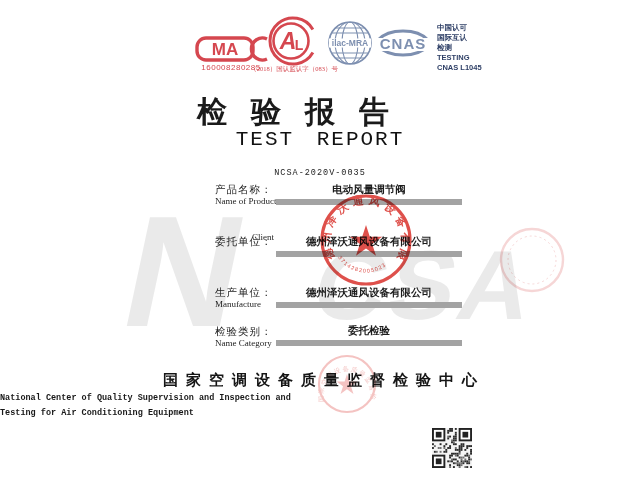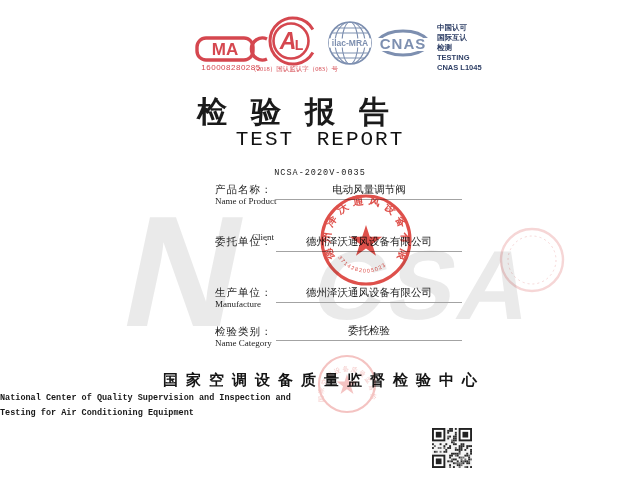--- a/index.html
+++ b/index.html
@@ -27,21 +27,21 @@
             font-family:"Liberation Sans","DejaVu Sans",sans-serif;}
   .title-en{left:0;top:128px;width:640px;text-align:center;font-size:21px;
             font-family:"Liberation Mono","DejaVu Sans Mono",monospace;letter-spacing:2px;word-spacing:8px;color:#111;z-index:1;}
   .report-no{left:0;top:153px;width:640px;text-align:center;font-size:8.5px;
             font-family:"Liberation Mono","DejaVu Sans Mono",monospace;letter-spacing:1px;color:#222;z-index:1;margin-top:15px;}
 
   
   .f-cn{left:215px;font-size:10.5px;letter-spacing:1px;color:#1c1c1c;z-index:1;text-align:right;}
   .f-en{left:215px;font-size:9px;color:#1c1c1c;z-index:1;}
   .f-val{left:276px;width:186px;text-align:center;font-size:10.5px;color:#1c1c1c;
-         border-bottom:1px solid #a3a3a3;height:16px;z-index:1;}
+         border-bottom:6px solid #a3a3a3;height:16px;z-index:1;font-weight:bold;}
   .r1c{top:183px;} .r1e{top:196px;} .r1v{top:183px;}
   .r2c{top:235px;} .r2e{top:232px;margin-left:37px;} .r2v{top:235px;}
   .r3c{top:286px;} .r3e{top:299px;} .r3v{top:286px;}
   .r4c{top:325px;} .r4e{top:338px;} .r4v{top:324px;}
 
   
   .issuer-cn{left:0;top:371px;width:640px;text-align:center;font-size:15px;font-weight:bold;
              letter-spacing:8px;text-indent:8px;color:#161616;z-index:1;
              font-family:"Liberation Sans","DejaVu Sans",sans-serif;}
   .issuer-en{left:0;width:640px;text-align:left;font-size:8.5px;font-weight:bold;

